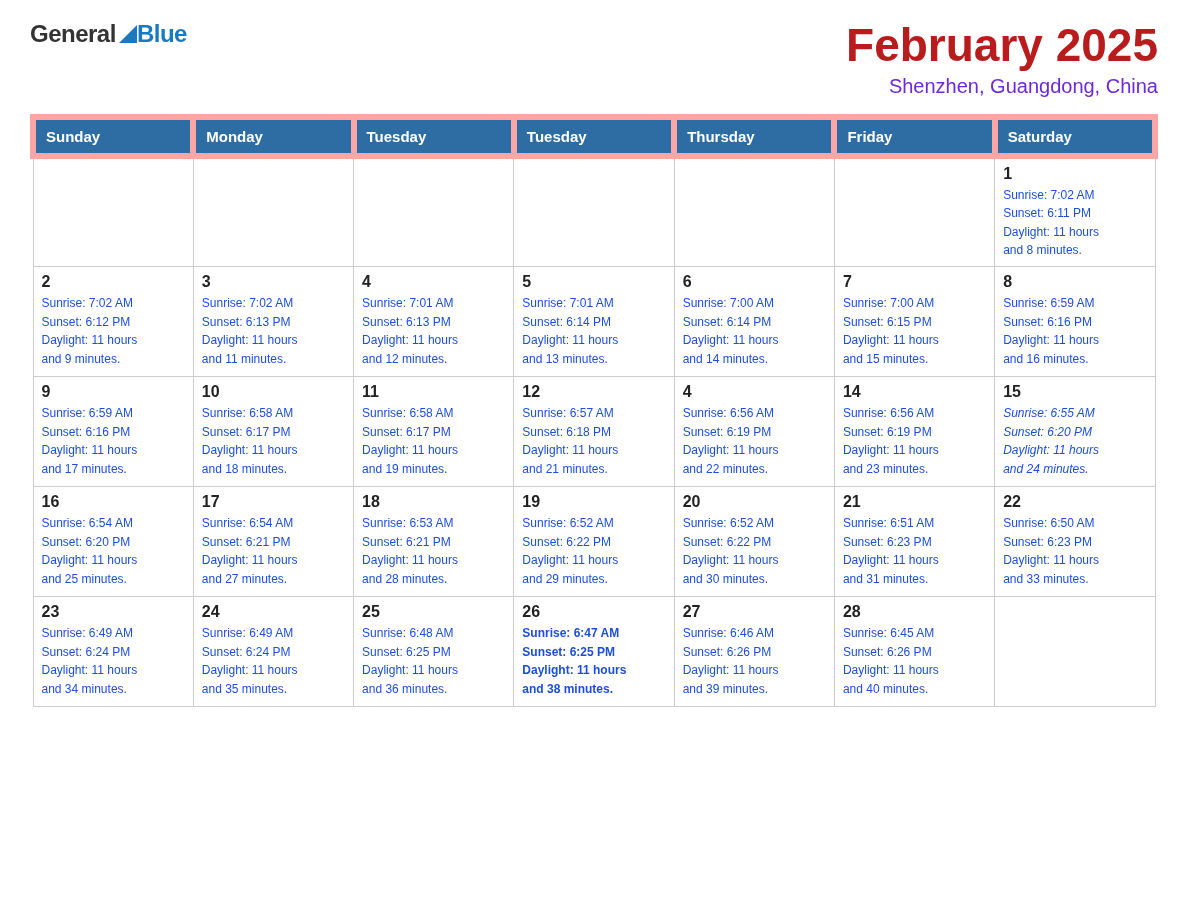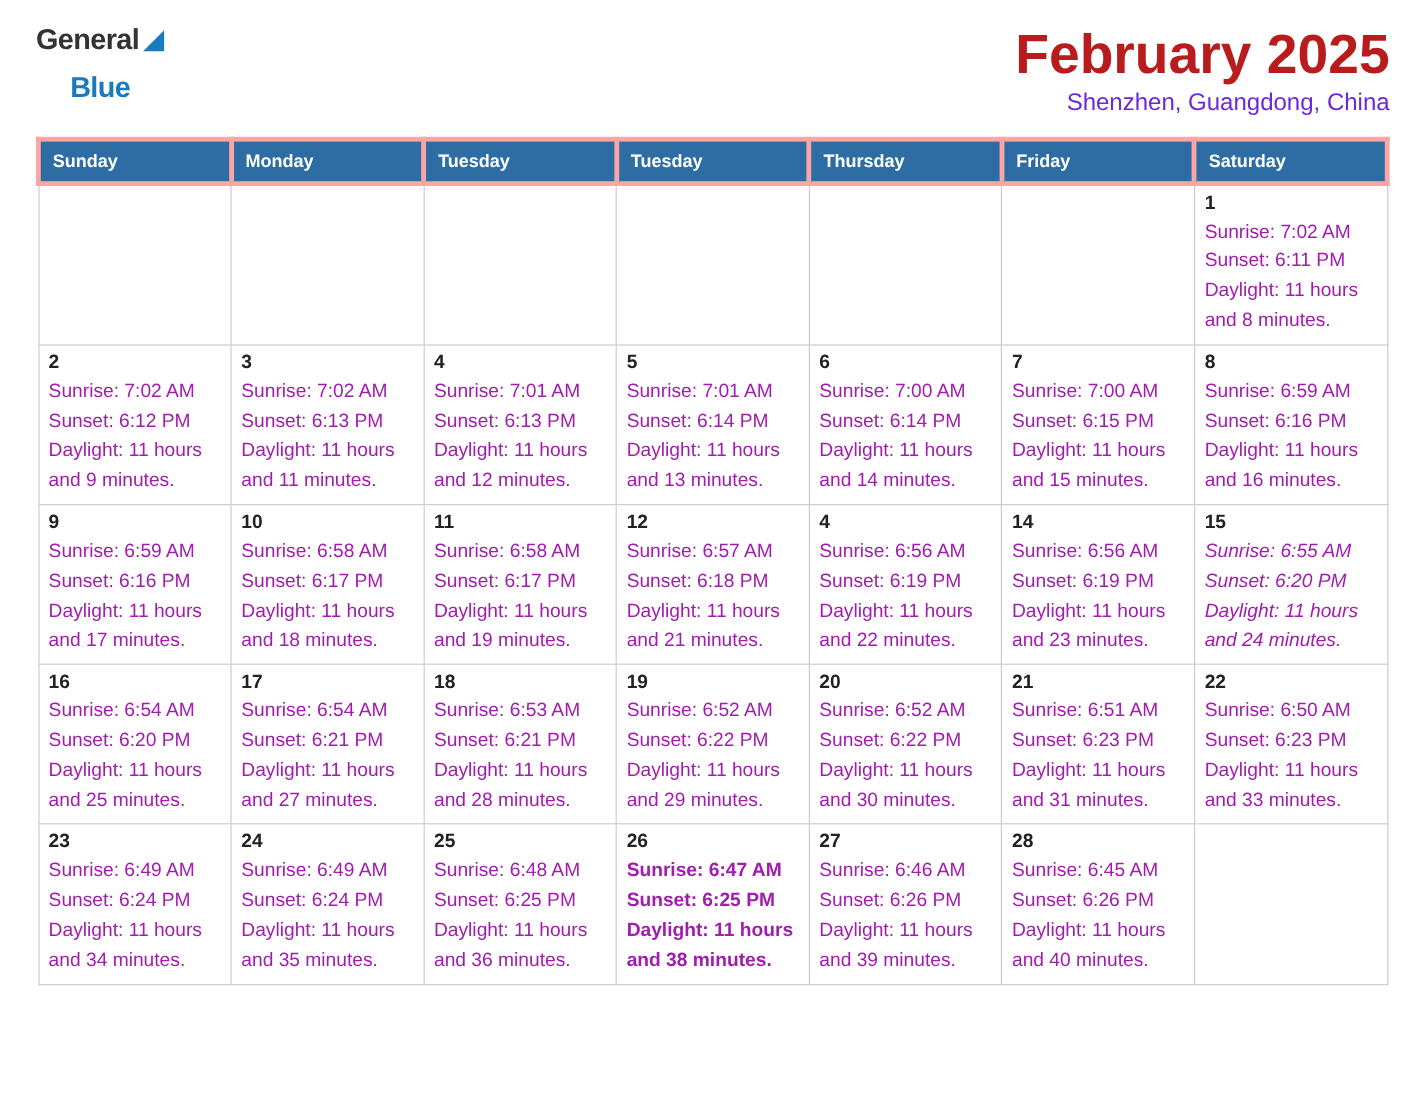--- a/index.html
+++ b/index.html
@@ -35,21 +35,21 @@
       border-collapse: collapse;
       table-layout: fixed;
     }
     .calendar-table thead tr th {
       background-color: #2e6da4;
       color: #fff;
       font-size: 15px;
       font-weight: bold;
       padding: 8px 10px;
       text-align: left;
-      border: 4px solid #fca5a5;
+      border: 6px solid #fca5a5;
     }
     .calendar-table tbody tr td {
       vertical-align: top;
       border: 1px solid #ccc;
       padding: 6px 8px;
       height: 110px;
       font-size: 12.5px;
       color: #333;
       background: #fff;
     }
@@ -60,32 +60,31 @@
       border-left: 1px solid #ccc;
     }
     .day-number {
       font-size: 16px;
       font-weight: bold;
       color: #222;
       display: block;
       margin-bottom: 3px;
     }
     .day-info {
-      font-size: 16px;
-      color: #a21caf;
+      font-size: 12px;
+      color: #1d4ed8;
       line-height: 1.55;
     }
     .empty-cell {
       background: #f9f9f9;
     }
     .logo-container {
       display: flex;
-      flex-direction: column;
-      align-items: center;
-      gap: 12px;
+      flex-direction: row;
+      align-items: flex-end;
     }
     .logo-row {
       display: flex;
       align-items: center;
     }
     .logo-word-general {
       font-size: 24px;
       font-weight: bold;
       color: #333;
       letter-spacing: -0.5px;

